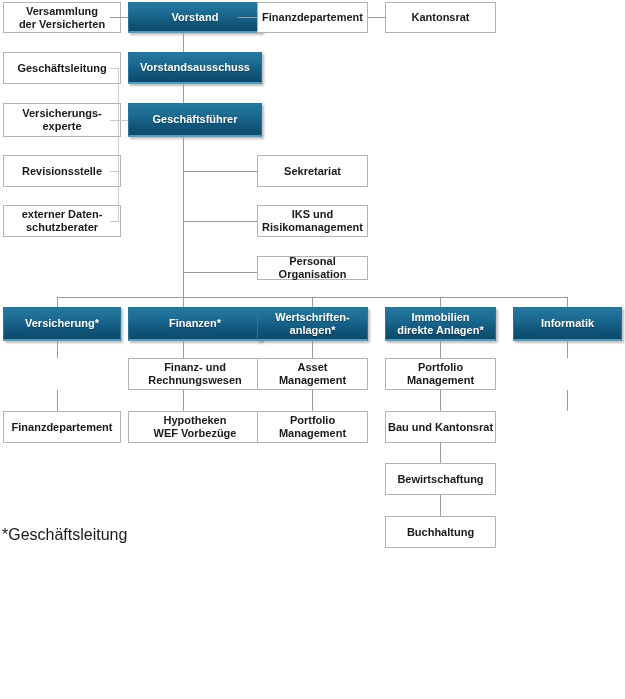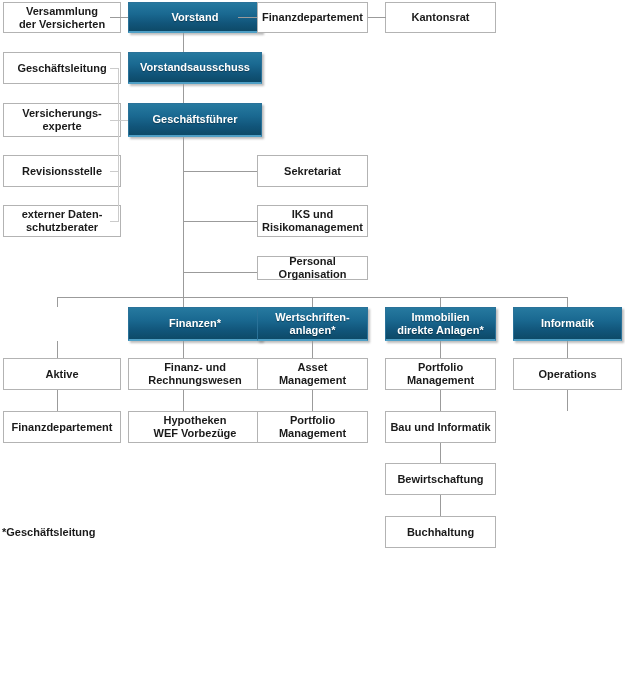--- a/index.html
+++ b/index.html
@@ -49,21 +49,21 @@
   .r9{top:411px;height:32px}
   .r10{top:463px;height:32px}
   .r11{top:516px;height:32px}
   
   .hline,.vline{position:absolute;background:#9b9b9b;}
   .hline{height:1px;}
   .vline{width:1px;}
   .lt{background:#cbcbcb;}
   .footnote{
     position:absolute;left:2px;top:526px;
-    font-size:11px;font-weight:bold;color:#1a1a1a;
+    font-size:16px;font-weight:normal;color:#1a1a1a;
   }
 </style>
 </head>
 <body>
 
 <div class="stage">
 
   <div class="node white c1 r1">Versammlung
 der Versicherten</div>
   <div class="node blue  c2 r1">Vorstand</div>
@@ -79,42 +79,41 @@
 
   <div class="node white c1 r4">Revisionsstelle</div>
   <div class="node white c3 r4">Sekretariat</div>
   <div class="node white c1 r5">externer Daten-
 schutzberater</div>
   <div class="node white c3 r5">IKS und
 Risikomanagement</div>
   <div class="node white c3 r6">Personal
 Organisation</div>
 
+  <div class="node blue c1 r7">Versicherung*</div>
   <div class="node blue c2 r7">Finanzen*</div>
   <div class="node blue c3 r7">Wertschriften-
 anlagen*</div>
   <div class="node blue c5 r7">Informatik</div>
   <div class="node blue c4 r7">Immobilien
 direkte Anlagen*</div>
 
-  <div class="node white c1 r8">Aktive</div>
   <div class="node white c2 r8">Finanz- und
 Rechnungswesen</div>
   <div class="node white c3 r8">Asset
 Management</div>
   <div class="node white c4 r8">Portfolio
 Management</div>
-  <div class="node white c5 r8">Operations</div>
 
   <div class="node white c1 r9">Finanzdepartement</div>
   <div class="node white c2 r9">Hypotheken
 WEF Vorbezüge</div>
   <div class="node white c3 r9">Portfolio
 Management</div>
-  <div class="node white c4 r9">Bau und Informatik</div>
+  <div class="node white c4 r9">Bau und Kantonsrat</div>
 
   <div class="node white c4 r10">Bewirtschaftung</div>
   <div class="node white c4 r11">Buchhaltung</div>
 
   <div class="footnote">*Geschäftsleitung</div>
 
   <div class="hline" style="left:110px;top:17px;width:18px"></div>
   <div class="hline" style="left:238px;top:17px;width:19px"></div>
   <div class="hline" style="left:368px;top:17px;width:18px"></div>
   <div class="hline lt" style="left:110px;top:68px;width:9px"></div>

